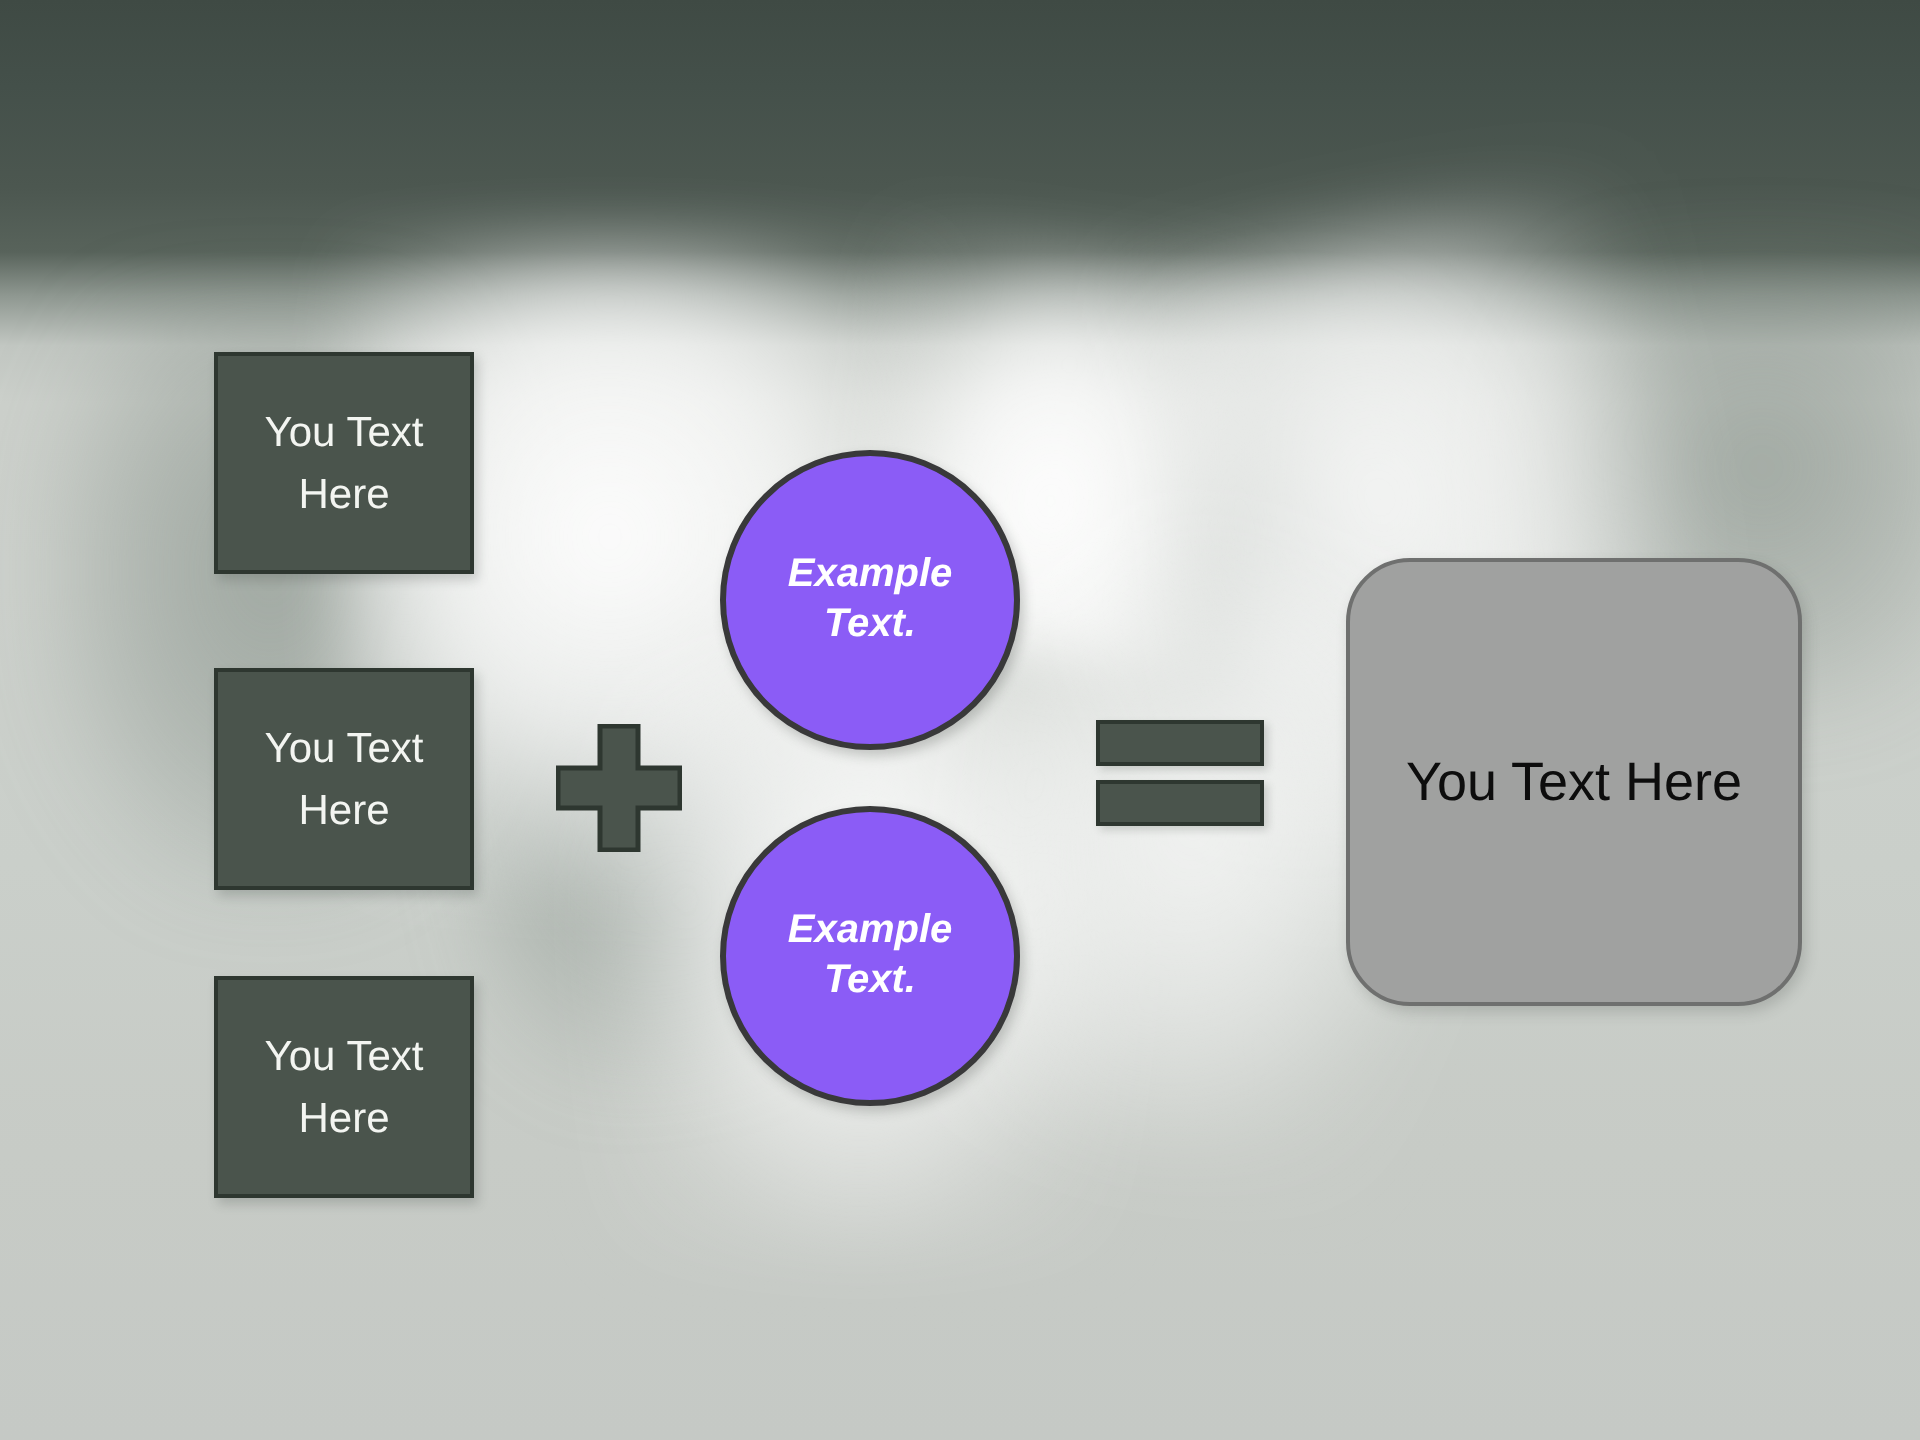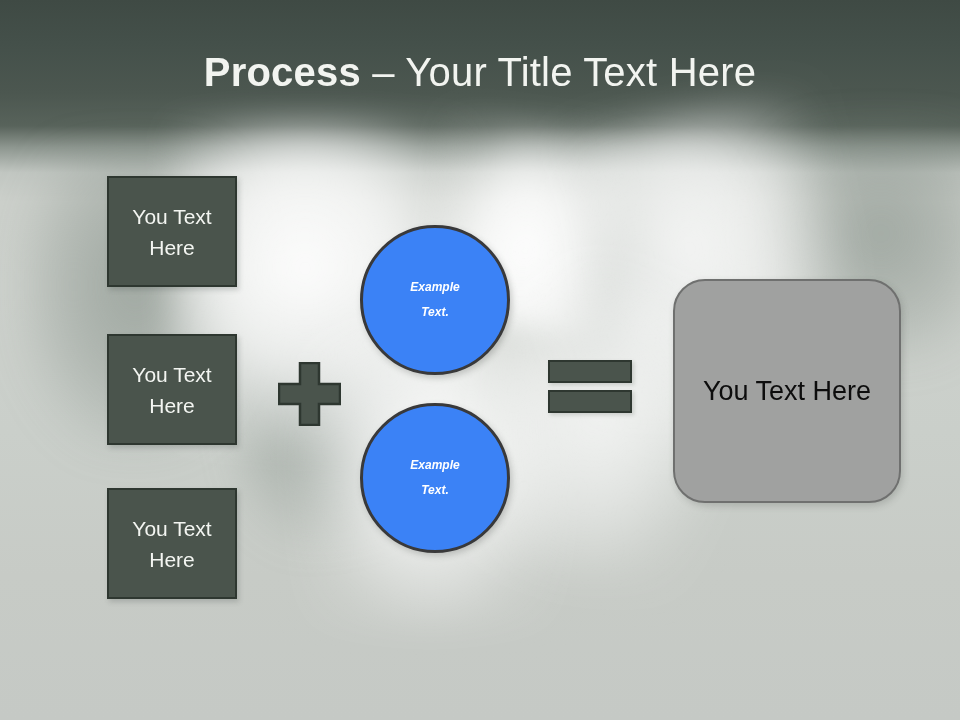--- a/index.html
+++ b/index.html
@@ -147,30 +147,30 @@
     height: 64px;
   }
   #plus-sign svg { display: block; }
 
   
   .example-circle {
     position: absolute;
     width: 150px;
     height: 150px;
     border-radius: 50%;
-    background: #3b82f6;
+    background: #8b5cf6;
     border: 3px solid #39393a;
     box-sizing: border-box;
     display: flex;
     align-items: center;
     justify-content: center;
     color: #ffffff;
     font-weight: bold;
     font-style: italic;
-    font-size: 12px;
+    font-size: 20px;
     line-height: 25px;
     text-align: center;
     box-shadow: 2px 3px 6px rgba(60,64,60,0.25);
   }
   #circle-1 { left: 360px; top: 225px; }
   #circle-2 { left: 360px; top: 403px; }
 
   
   #equals-sign {
     position: absolute;
@@ -221,21 +221,20 @@
   <div class="bg-blob shade-a"></div>
   <div class="bg-blob shade-b"></div>
   <div class="bg-blob shade-c"></div>
   <div class="bg-blob shade-d"></div>
   <div class="bg-blob blob-a"></div>
   <div class="bg-blob blob-b"></div>
   <div class="bg-blob blob-c"></div>
   <div class="bg-blob blob-d"></div>
   <div class="bg-blob blob-e"></div>
 
-  <div id="title"><span class="t-bold">Process</span><span class="t-light"> – </span><span class="t-light">Your Title Text Here</span></div>
 
   <div class="input-box" id="box-1">
     <span>You Text Here</span>
   </div>
   <div class="input-box" id="box-2">
     <span>You Text Here</span>
   </div>
   <div class="input-box" id="box-3">
     <span>You Text Here</span>
   </div>

